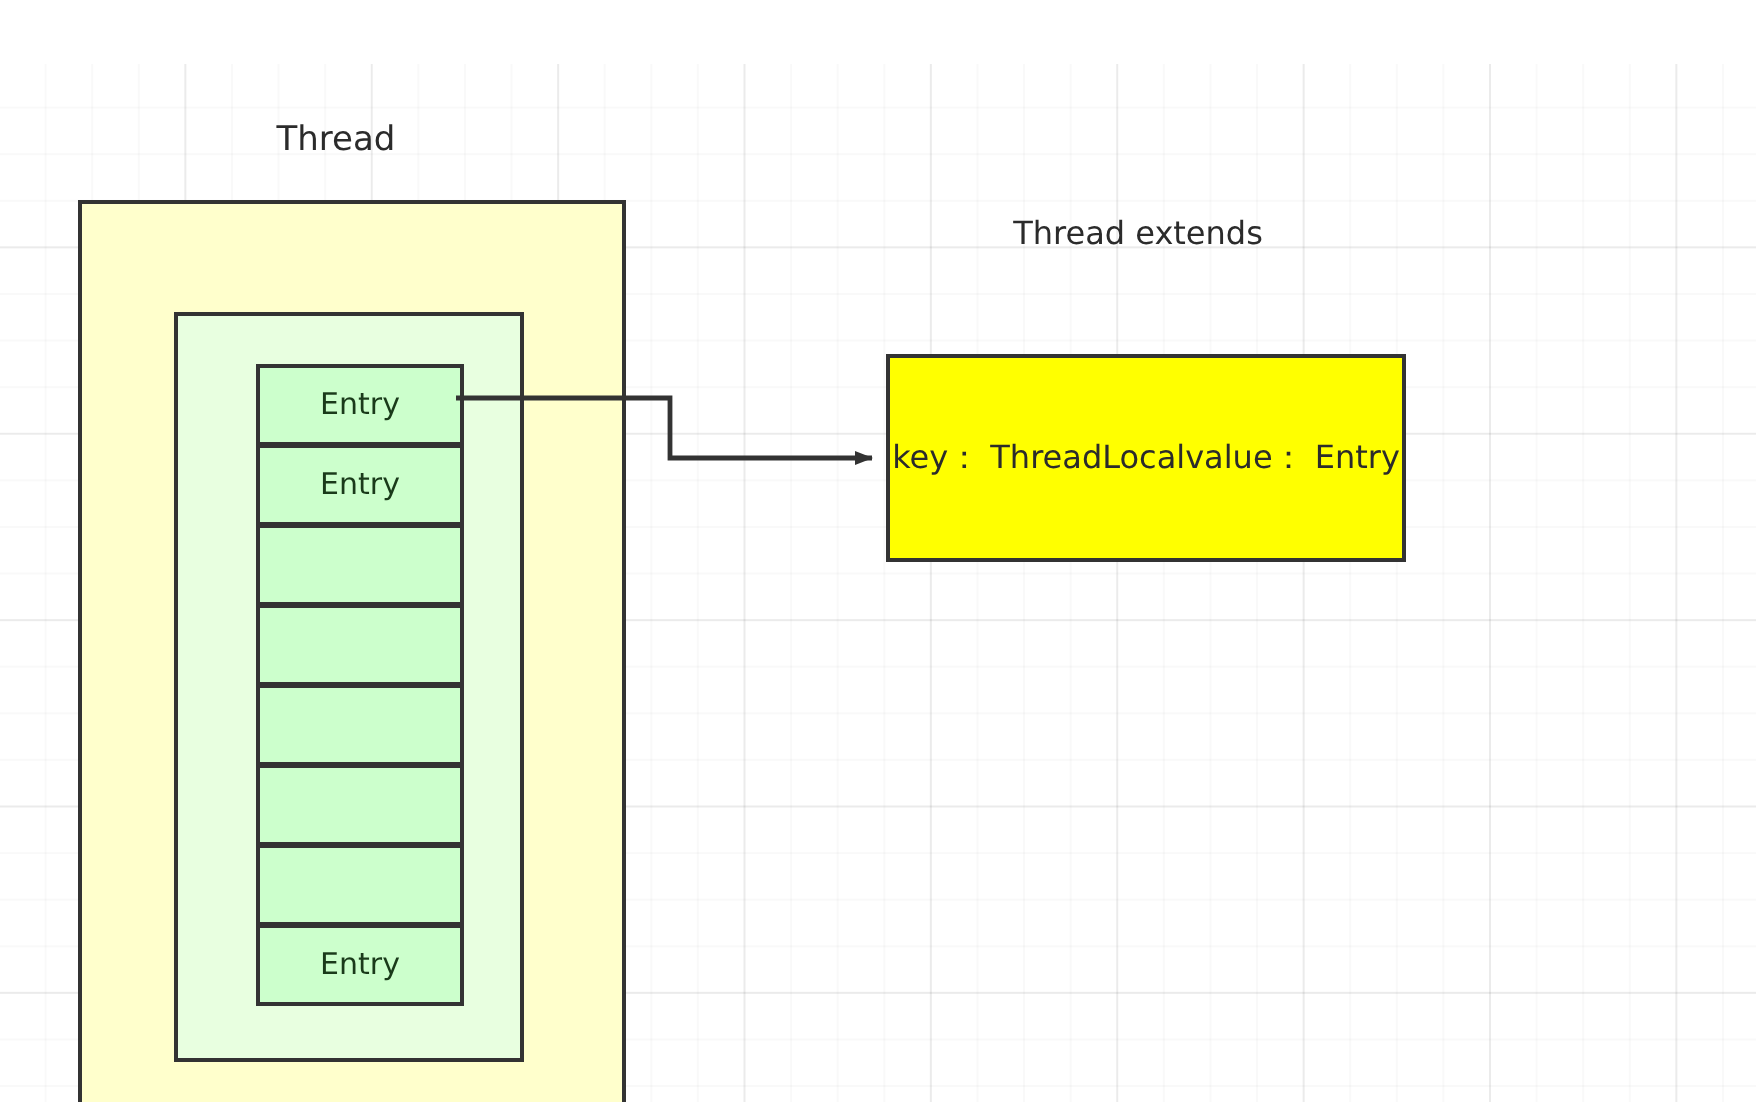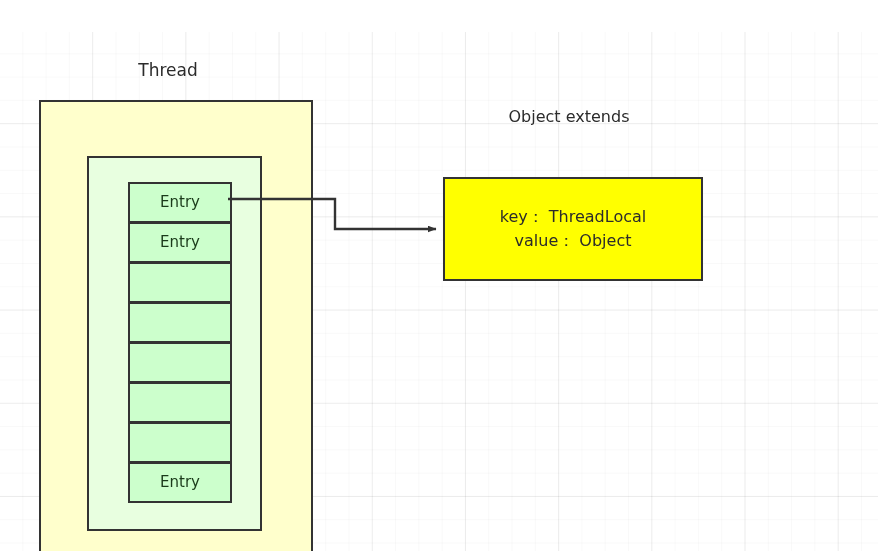--- a/index.html
+++ b/index.html
@@ -132,21 +132,21 @@
   .entry-detail {
     position: absolute;
     left: 443px;
     top: 145px;
     width: 260px;
     height: 104px;
     background: #ffff00;
     border: 2px solid #333333;
     box-sizing: border-box;
     display: flex;
-    flex-direction: column;
+    flex-direction: row;
     align-items: center;
     justify-content: center;
     font-size: 16px;
     color: #2b2b2b;
     line-height: 24px;
   }
   .entry-detail .ln { white-space: nowrap; }
 </style>
 </head>
 <body>
@@ -193,21 +193,21 @@
   <svg class="connector" width="240" height="60" viewBox="0 0 240 60">
     <defs>
       <marker id="arrowhead" markerWidth="9" markerHeight="7" refX="8.5" refY="3.5" orient="auto" markerUnits="userSpaceOnUse">
         <polygon points="0 0, 9 3.5, 0 7" fill="#333333"></polygon>
       </marker>
     </defs>
     <polyline points="8,17 115,17 115,47 216,47" fill="none" stroke="#333333" stroke-width="2.4" stroke-linejoin="miter" marker-end="url(#arrowhead)"></polyline>
   </svg>
 
   <div class="entry-header">
-    <div>Object extends</div>
+    <div>Thread extends</div>
   </div>
 
   <div class="entry-detail">
     <div class="ln">key： ThreadLocal</div>
-    <div class="ln">value： Object</div>
+    <div class="ln">value： Entry</div>
   </div>
 
 </div>
 
 </body></html>

